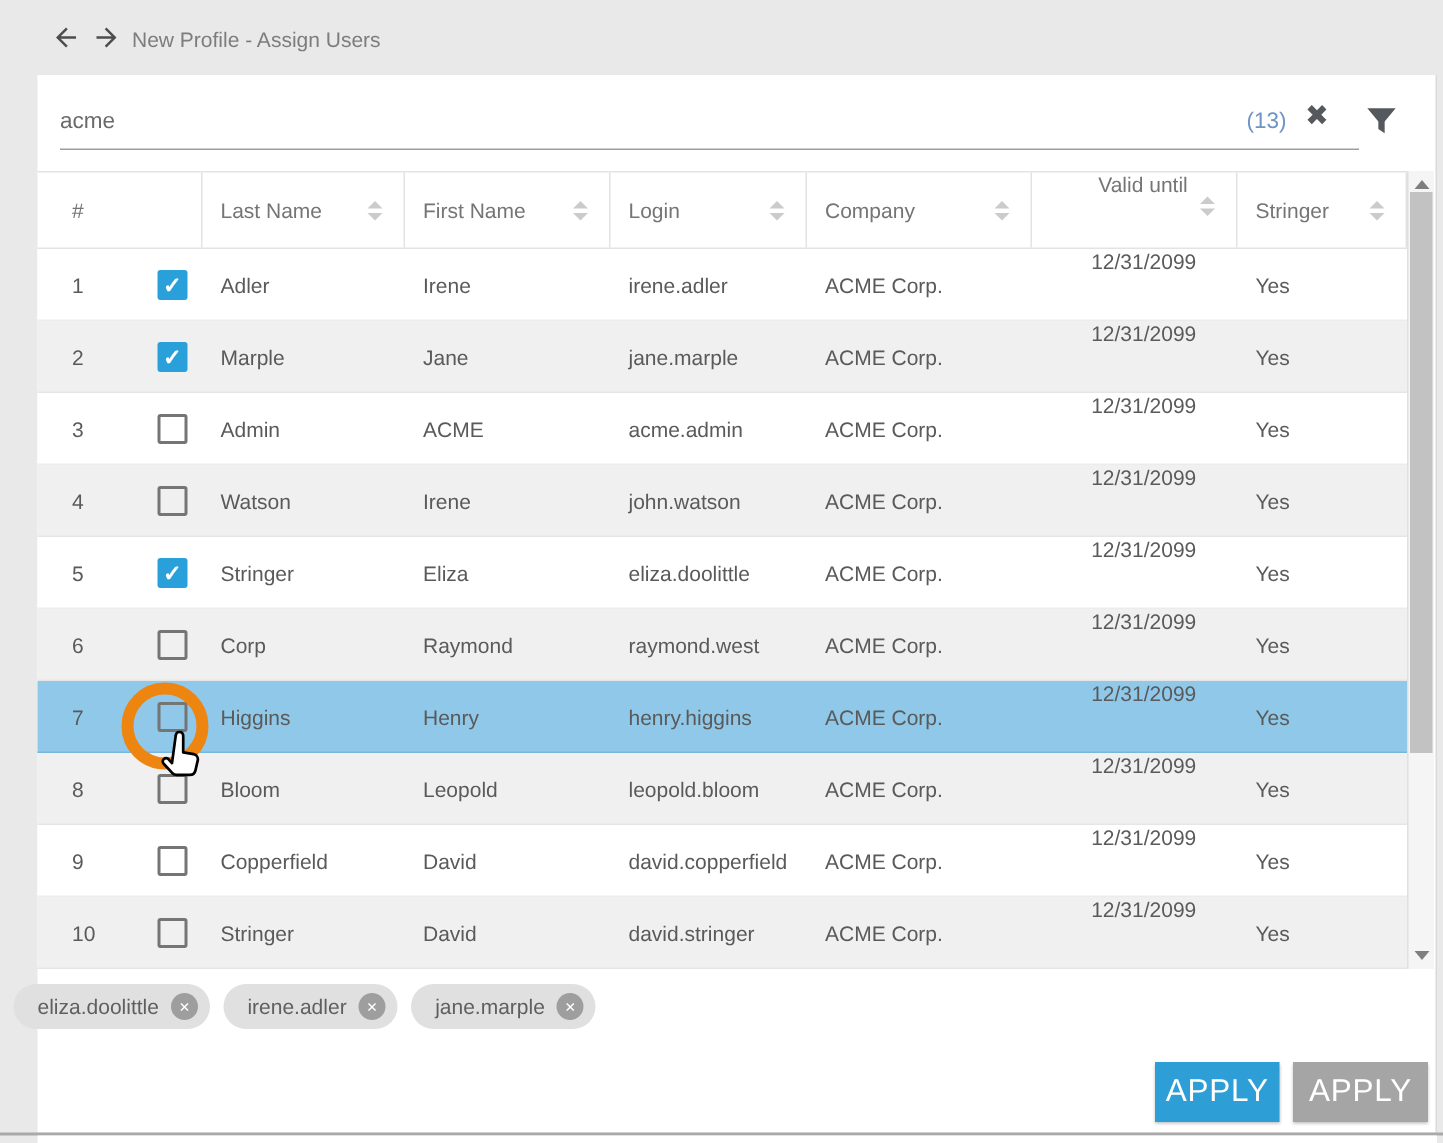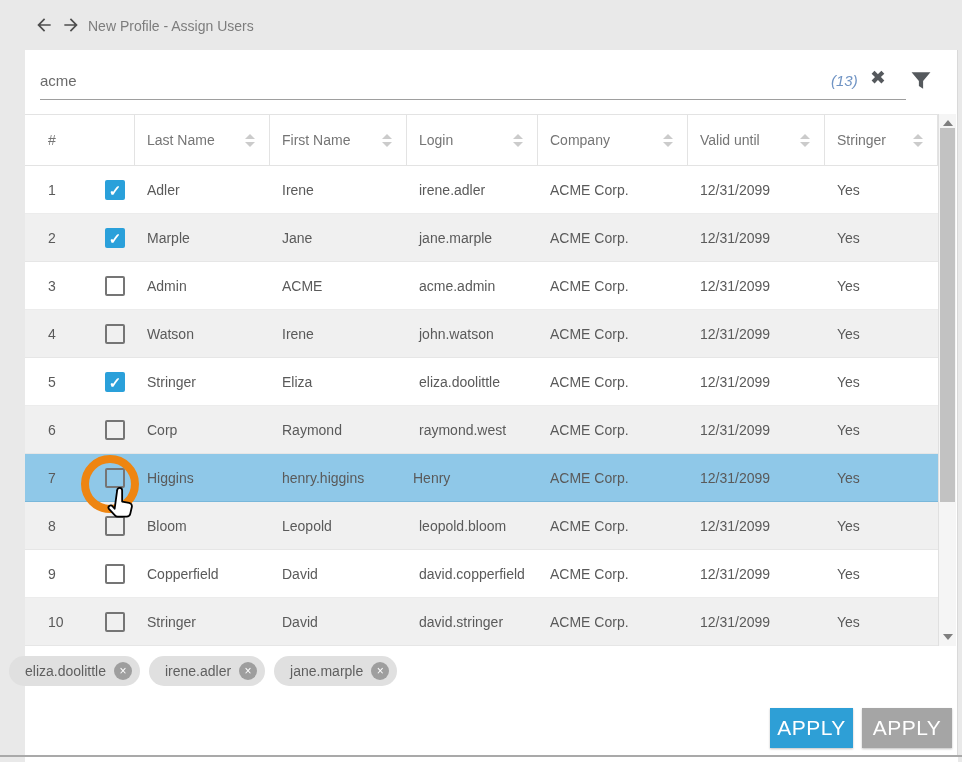--- a/index.html
+++ b/index.html
@@ -24,33 +24,33 @@
   }
   .bottom-line { position:absolute; left:0; top:755px; width:962px; height:2px; background:#a9a9a9; }
   .bottom-strip { position:absolute; left:25px; top:757px; width:933px; height:5px; background:#ffffff; }
   
   .search-input {
     position:absolute; left:15px; top:12px; width:780px; height:36px;
     border:none; outline:none; font-family:"Liberation Sans", sans-serif;
     font-size:15px; color:#6a6a6a; background:transparent;
   }
   .search-underline { position:absolute; left:15px; top:49px; width:866px; height:1px; background:#9e9e9e; }
-  .search-count { position:absolute; left:806px; top:22px; font-size:15px; color:#7094c4;font-style:italic; }
+  .search-count { position:absolute; left:806px; top:22px; font-size:15px; color:#7094c4; }
   .clear-icon { position:absolute; left:845px; top:18px; font-size:19px; color:#55595d; cursor:pointer; line-height:1; }
   .filter-icon { position:absolute; left:886px; top:21px; width:20px; height:19px; cursor:pointer; }
   
   .table { position:absolute; left:0; top:64px; width:913px; }
   .thead { display:flex; height:52px; border-top:1px solid #e3e3e3; border-bottom:1px solid #e3e3e3; }
   .hcell {
     display:flex; align-items:center; padding-left:12px;
     border-right:1px solid #e3e3e3; color:#757575; font-size:14px;
   }
   .hcell.k-num { padding-left:23px; }
   .k-num{width:110px;} .k-lastname{width:135px;} .k-firstname{width:137px;}
-  .k-login{width:131px;} .k-company{width:150px;} .k-validuntil{width:137px;} .k-activated{width:113px;}
+  .k-login{width:131px;} .k-company{width:150px;} .k-validuntil{width:137px;flex-direction:column;} .k-activated{width:113px;}
   .sort { margin-left:auto; margin-right:14px; display:flex; flex-direction:column; gap:3px; cursor:pointer; }
   .sort i { display:block; width:0; height:0; border-left:5px solid transparent; border-right:5px solid transparent; }
   .sort i.up { border-bottom:5px solid #cbcbcb; }
   .sort i.dn { border-top:5px solid #cbcbcb; }
   .trow { display:flex; height:48px; background:#ffffff; border-bottom:1px solid #ececec; }
   .trow.alt { background:#f0f0f0; border-bottom-color:#e6e6e6; }
   .trow.hl { background:#8fc8e8; border-bottom-color:#79b7da; }
   .cell { display:flex; align-items:center; padding-left:12px; font-size:14px; color:#5a5a5a; overflow:hidden; white-space:nowrap; }
   .cell.c-num { padding-left:23px; position:relative; }
   .cb {
@@ -238,22 +238,22 @@
           <div class="cell k-company">ACME Corp.</div>
           <div class="cell k-validuntil">12/31/2099</div>
           <div class="cell k-activated">Yes</div>
         </div>
         <div class="trow hl">
           <div class="cell c-num k-num">
             <span>7</span>
             <div class="cb off"></div>
           </div>
           <div class="cell k-lastname">Higgins</div>
+          <div class="cell k-firstname">Henry</div>
           <div class="cell k-login">henry.higgins</div>
-          <div class="cell k-firstname">Henry</div>
           <div class="cell k-company">ACME Corp.</div>
           <div class="cell k-validuntil">12/31/2099</div>
           <div class="cell k-activated">Yes</div>
         </div>
         <div class="trow alt">
           <div class="cell c-num k-num">
             <span>8</span>
             <div class="cb off"></div>
           </div>
           <div class="cell k-lastname">Bloom</div>

